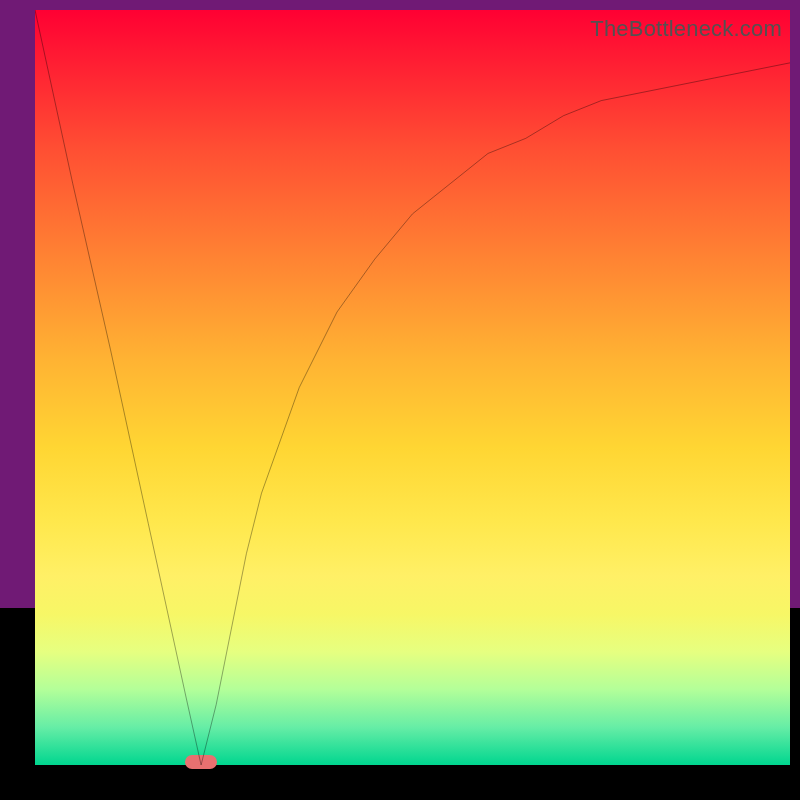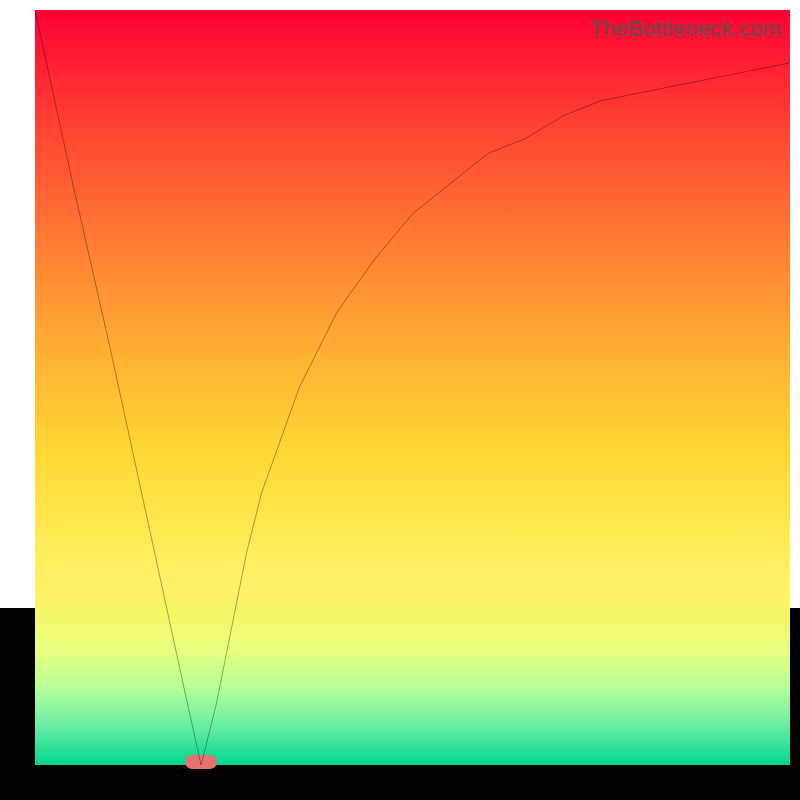--- a/index.html
+++ b/index.html
@@ -8,21 +8,21 @@
     width: 800px;
     height: 800px;
     overflow: hidden;
     background: #000;
     font-family: Arial, Helvetica, sans-serif;
   }
   .frame {
     position: relative;
     width: 800px;
     height: 608px;
-    background: #ffffff;
+    background: #701a75;
   }
   .plot {
     position: absolute;
     left: 35px;
     top: 10px;
     width: 755px;
     height: 755px;
     
     background: linear-gradient(to bottom,
       #ff0033 0%,

